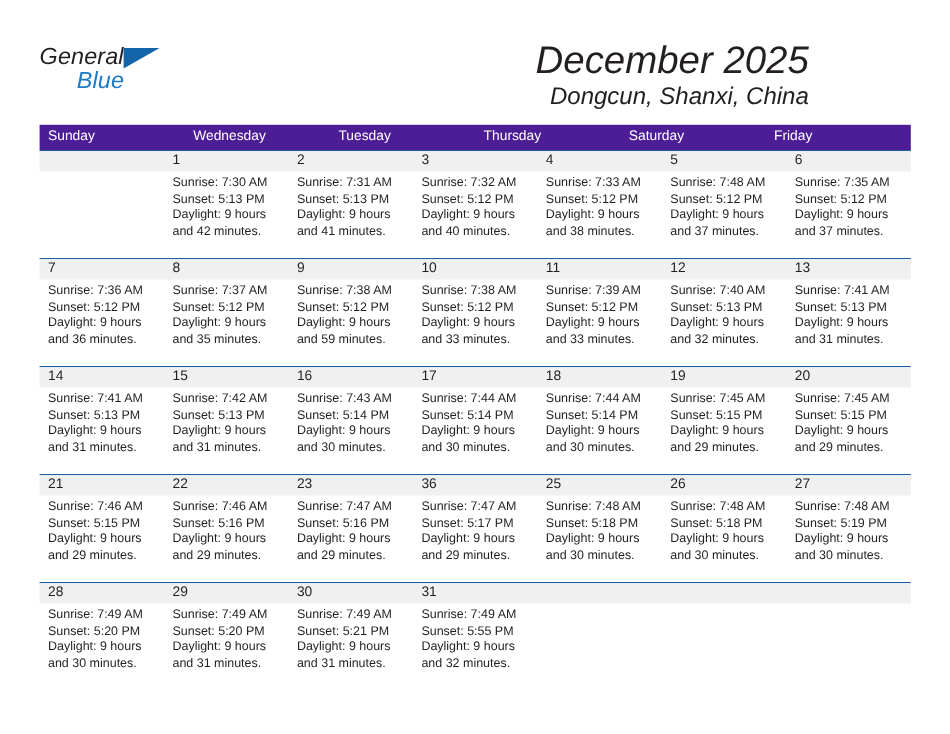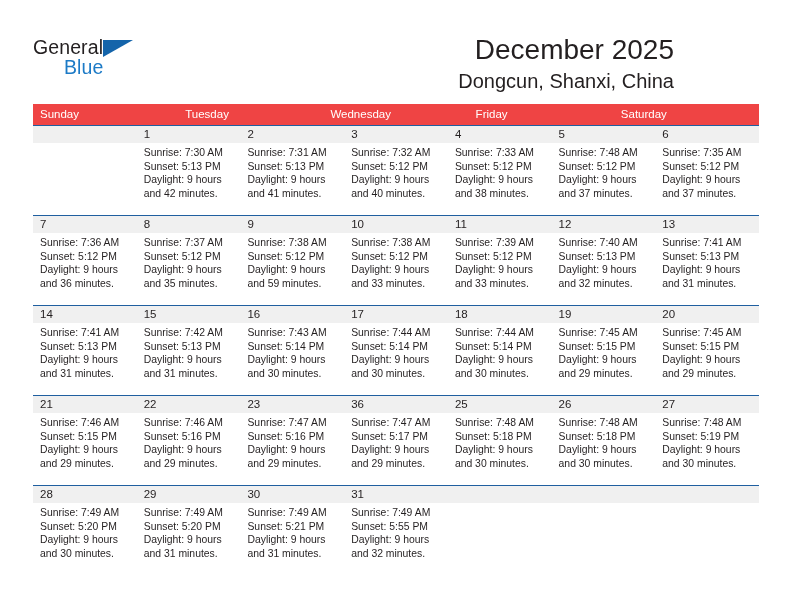--- a/index.html
+++ b/index.html
@@ -21,20 +21,21 @@
     box-sizing: border-box;
   }
 
   
   .top {
     position: absolute;
     left: 0;
     top: 0;
     width: 708px;
     height: 104px;
+    font-style: italic;
   }
   .logo {
     position: absolute;
     left: 33px;
     top: 36px;
     width: 130px;
     height: 46px;
   }
   .logo-general {
     position: absolute;
@@ -64,21 +65,21 @@
     line-height: 22px;
   }
 
   .title-block {
     position: absolute;
     right: 34px;
     top: 33px;
     text-align: right;
   }
   .cal-title {
-    font-size: 28px;
+    font-size: 32px;
     color: #231f20;
     line-height: 34px;
     white-space: nowrap;
   }
   .cal-subtitle {
     margin-top: 5px;
     font-size: 20px;
     color: #231f20;
     line-height: 18px;
     white-space: nowrap;
@@ -86,21 +87,21 @@
 
   
   .calendar {
     position: absolute;
     left: 33px;
     top: 104px;
     width: 726px;
   }
   .weekday-row {
     display: flex;
-    background: #ef4444;
+    background: #4c1d95;
     height: 21px;
   }
   .weekday {
     flex: 1 1 0;
     color: #ffffff;
     font-size: 11.5px;
     line-height: 21px;
     padding-left: 7px;
     box-sizing: border-box;
     white-space: nowrap;
@@ -166,24 +167,25 @@
       <div class="cal-title">December 2025</div>
       <div class="cal-subtitle">Dongcun, Shanxi, China</div>
     </div>
 
   </div>
 
   <div class="calendar">
 
     <div class="weekday-row">
       <div class="weekday">Sunday</div>
+      <div class="weekday">Wednesday</div>
       <div class="weekday">Tuesday</div>
-      <div class="weekday">Wednesday</div>
+      <div class="weekday">Thursday</div>
+      <div class="weekday">Saturday</div>
       <div class="weekday">Friday</div>
-      <div class="weekday">Saturday</div>
     </div>
 
     <div class="week">
       <div class="daynum-band"></div>
       <div class="day empty">
         <div class="daynum"></div>
         <div class="lines">
           <div></div>
           <div></div>
           <div></div>

